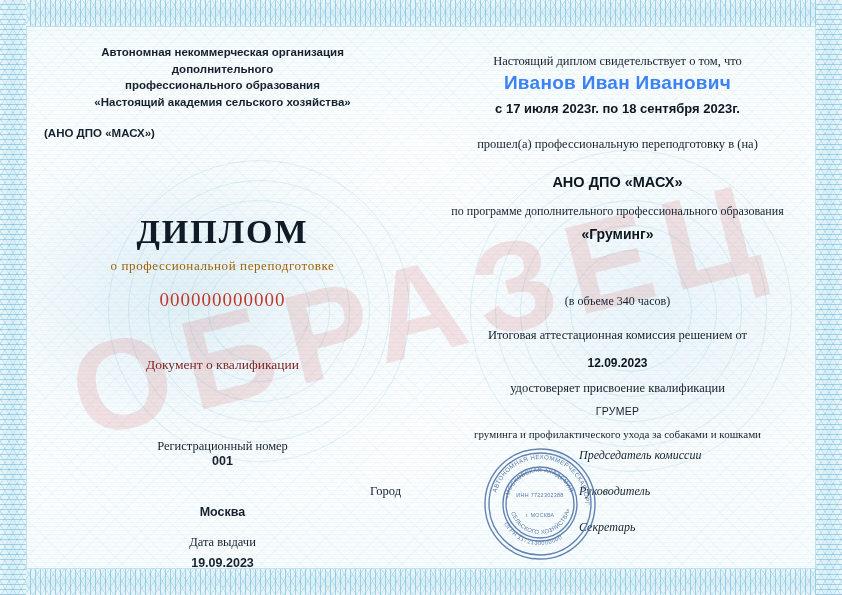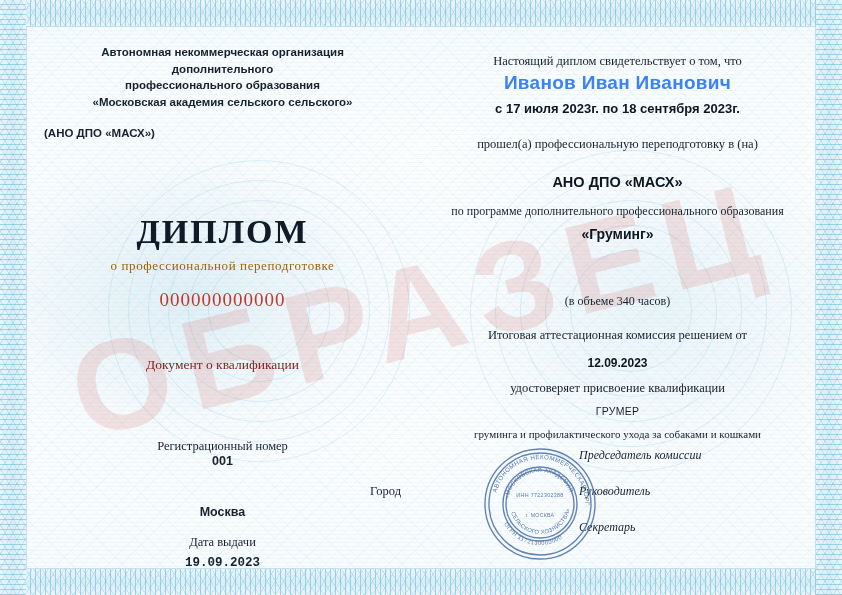--- a/index.html
+++ b/index.html
@@ -194,21 +194,21 @@
   }
   .city-label { margin-top: 16px; font-size: 12.5px; text-align: right; }
   .city-value {
     font-family: "Liberation Sans", sans-serif;
     font-weight: 700;
     font-size: 12.5px;
     margin-top: 6px;
   }
   .date-label { margin-top: 16px; font-size: 12.5px; }
   .date-value {
-    font-family: Liberation Mono, monospace;
+    font-family: Liberation Sans, sans-serif;
     font-weight: 700;
     font-size: 12.5px;
     margin-top: 6px;
   }
 
   
   .r-line {
     text-align: center;
     font-family: "Liberation Serif", serif;
     color: #16222f;
@@ -322,21 +322,21 @@
 
   <div class="watermark">ОБРАЗЕЦ</div>
 
   <div class="content">
 
     <div class="col-left">
 
       <div class="org-block">
         <div>Автономная некоммерческая организация дополнительного</div>
         <div>профессионального образования</div>
-        <div>«Московская академия сельского сельского»</div>
+        <div>«Настоящий академия сельского хозяйства»</div>
       </div>
       <div class="org-abbr">(АНО ДПО «МАСХ»)</div>
 
       <div class="title-block">
         <div class="title-main">ДИПЛОМ</div>
         <div class="title-sub">о профессиональной переподготовке</div>
         <div class="serial">000000000000</div>
       </div>
 
       <div class="doc-kind">Документ о квалификации</div>

